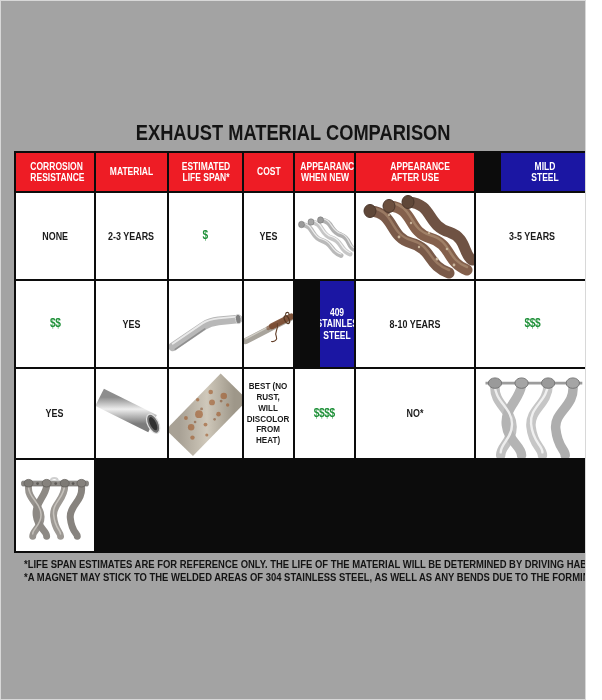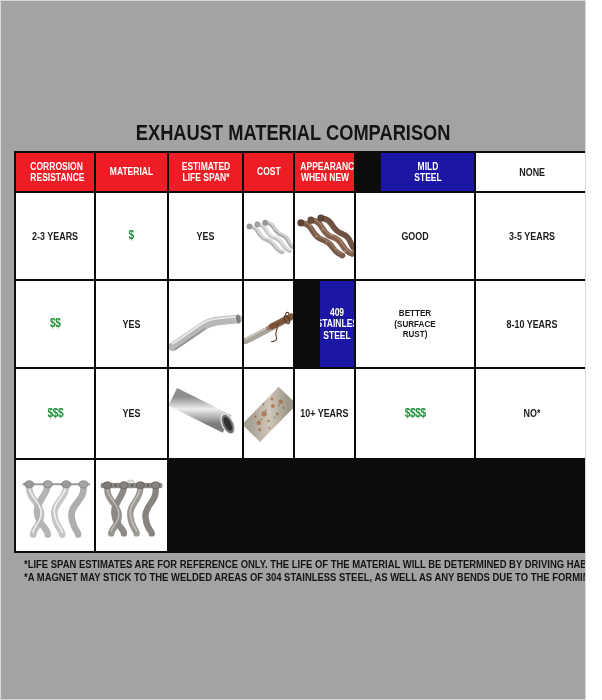--- a/index.html
+++ b/index.html
@@ -44,20 +44,23 @@
       </div>
     <div class="cell h">
         <span>ESTIMATED LIFE SPAN*</span>
       </div>
     <div class="cell h">
         <span>COST</span>
       </div>
     <div class="cell h">
         <span>APPEARANCE WHEN NEW</span>
       </div>
+    <div class="cell h">
+        <span>APPEARANCE AFTER USE</span>
+      </div>
 
     <div class="cell m">
         <span>MILD STEEL</span>
       </div>
     <div class="cell c">
         <span>NONE</span>
       </div>
     <div class="cell c">
         <span>2-3 YEARS</span>
       </div>
@@ -101,23 +104,20 @@
           <circle cx="95" cy="72" r="1.4"></circle>
             <circle cx="30" cy="22" r="1.1"></circle>
         </g>
         <ellipse cx="11" cy="18" rx="6" ry="6.5" fill="#5f4738" stroke="#4a362b"></ellipse>
         <ellipse cx="30" cy="13" rx="6" ry="6.5" fill="#6b4f3e" stroke="#4a362b"></ellipse>
         <ellipse cx="49" cy="9" rx="6" ry="6.5" fill="#5f4738" stroke="#4a362b"></ellipse>
       </svg>
     </div>
 
     <div class="cell c">
-        <span>GOOD</span>
-      </div>
-    <div class="cell c">
         <span>3-5 YEARS</span>
       </div>
     <div class="cell c cost">
         <span>$$</span>
       </div>
     <div class="cell c">
         <span>YES</span>
       </div>
     <div class="cell photo">
       <svg viewBox="0 0 118 86">
@@ -138,23 +138,20 @@
           <path d="M56,52 C62,50 66,48 70,46" stroke="#7a4a30" stroke-width="10" stroke-linecap="round" opacity=".55"></path>
           <ellipse cx="98" cy="33" rx="5" ry="9.5" transform="rotate(-25 98 33)" fill="none" stroke="#563722" stroke-width="3"></ellipse>
           <path d="M76,42 C80,56 68,60 74,72 C77,79 70,84 63,83" stroke="#64402a" stroke-width="2.6" stroke-linecap="round"></path>
           <path d="M95,21 C96,15 103,15 103,21" stroke="#563722" stroke-width="2.6" stroke-linecap="round"></path>
         </g>
       </svg>
     </div>
 
     <div class="cell m">
         <span>409 STAINLESS STEEL</span>
-      </div>
-    <div class="cell c corr">
-        <span>BETTER (SURFACE RUST)</span>
       </div>
     <div class="cell c">
         <span>8-10 YEARS</span>
       </div>
     <div class="cell c cost">
         <span>$$$</span>
       </div>
     <div class="cell c">
         <span>YES</span>
       </div>
@@ -198,22 +195,22 @@
         </g>
         <g fill="#7e421e" opacity=".5">
           <circle cx="50" cy="36" r="2.2"></circle>
             <circle cx="70" cy="52" r="2"></circle>
             <circle cx="40" cy="56" r="2"></circle>
             <circle cx="80" cy="24" r="2.2"></circle>
         </g>
       </svg>
     </div>
 
-    <div class="cell c">
-        <span>10+ YEARS</span>
+    <div class="cell c corr">
+        <span>BEST (NO RUST, WILL DISCOLOR FROM HEAT)</span>
       </div>
     <div class="cell c cost">
         <span>$$$$</span>
       </div>
     <div class="cell c">
         <span>NO*</span>
       </div>
     <div class="cell photo">
       <svg viewBox="0 0 118 88">
         <g fill="none" stroke-linecap="round">

